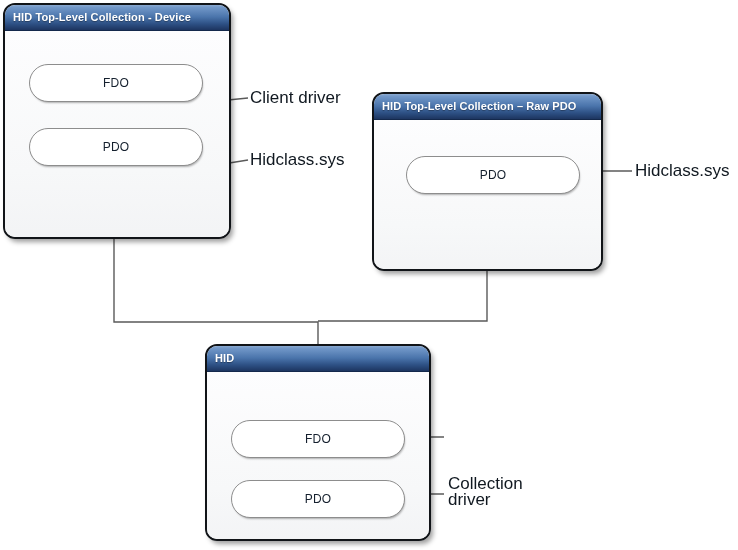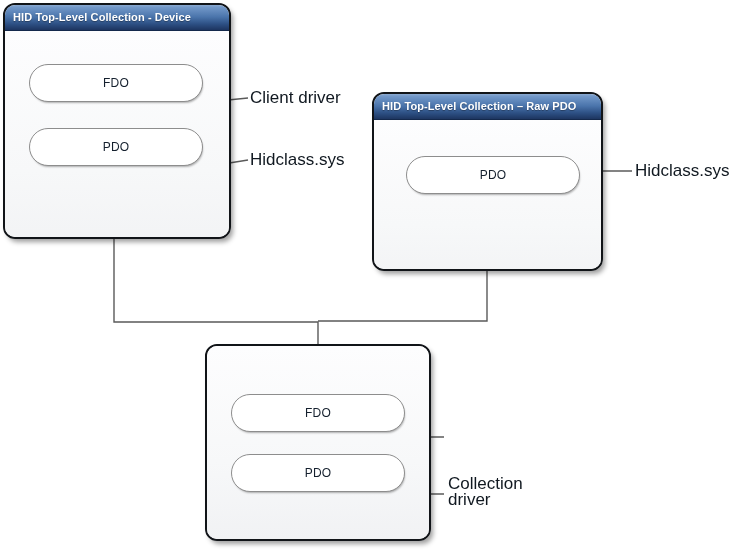--- a/index.html
+++ b/index.html
@@ -128,20 +128,21 @@
   <div class="node" id="node-tlc-raw-pdo" style="left:372px; top:50px; width:231px; height:179px;margin-top:42px;">
     <div class="node-header">HID Top-Level Collection – Raw PDO</div>
     <div class="node-body">
       <div class="pill" style="left:32px; top:36px; width:174px; height:38px;">
         <span class="pill-label">PDO</span>
       </div>
     </div>
   </div>
 
   <div class="node" id="node-hid" style="left:205px; top:344px; width:226px; height:197px;">
+    <div class="node-header">HID</div>
     <div class="node-body">
       <div class="pill" style="left:24px; top:48px; width:174px; height:38px;">
         <span class="pill-label">FDO</span>
       </div>
       <div class="pill" style="left:24px; top:108px; width:174px; height:38px;">
         <span class="pill-label">PDO</span>
       </div>
     </div>
   </div>
 

